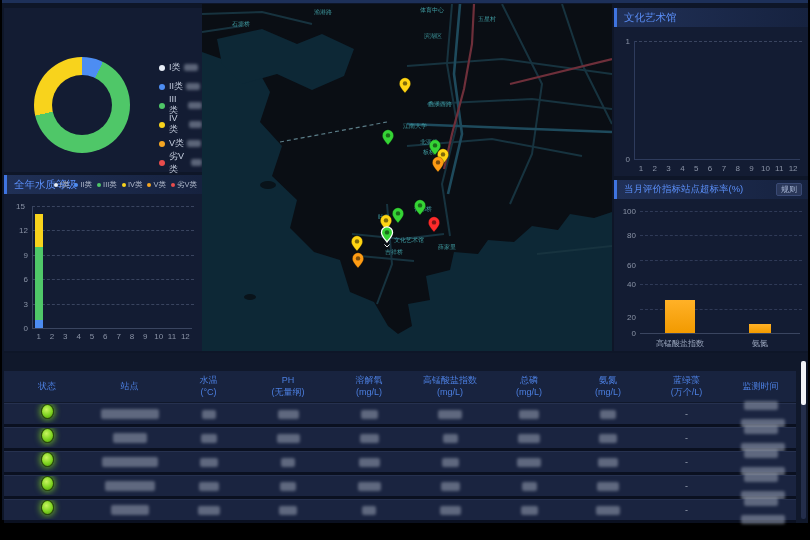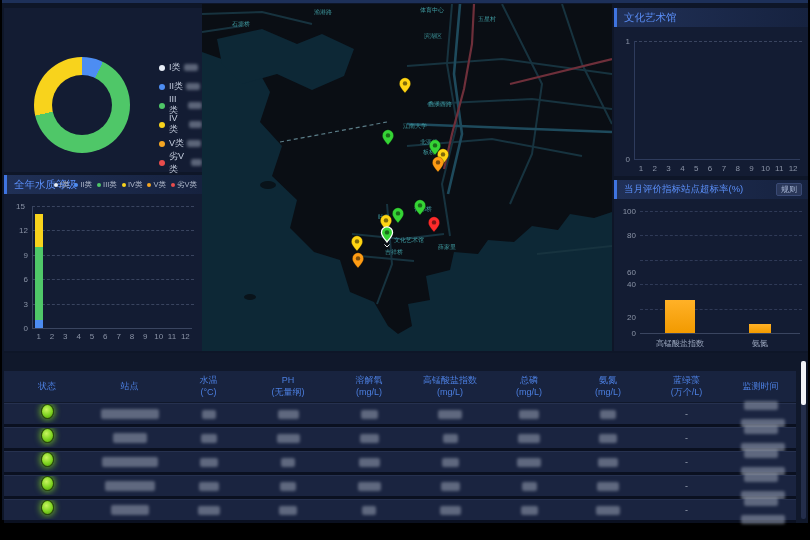--- a/index.html
+++ b/index.html
@@ -279,21 +279,21 @@
     <div class="phead">
       <span style="font-size:9.5px;">当月评价指标站点超标率(%)</span>
       <span class="chip">规则</span>
     </div>
     <div id="rate-plot" style="position:absolute;left:0;top:19px;right:0;bottom:0;">
         <div class="axis-lab" style="left: 4px; top: 130px; width: 18px; text-align: right;">0</div>
         <div class="axis-lab" style="left: 4px; top: 105.6px; width: 18px; text-align: right; margin-top: 8px;">20</div>
         <div class="gline" style="left: 26px; right: 6px; top: 109.6px; border-top-color: rgb(47, 58, 87);"></div>
         <div class="axis-lab" style="left: 4px; top: 81.2px; width: 18px; text-align: right;">40</div>
         <div class="gline" style="left: 26px; right: 6px; top: 85.2px; border-top-color: rgb(47, 58, 87);"></div>
-        <div class="axis-lab" style="left: 4px; top: 69px; width: 18px; text-align: right;">60</div>
+        <div class="axis-lab" style="left: 4px; top: 62px; width: 18px; text-align: right;">60</div>
         <div class="gline" style="left: 26px; right: 6px; top: 60.8px; border-top-color: rgb(47, 58, 87);"></div>
         <div class="axis-lab" style="left: 4px; top: 32.4px; width: 18px; text-align: right;">80</div>
         <div class="gline" style="left: 26px; right: 6px; top: 36.4px; border-top-color: rgb(47, 58, 87);"></div>
         <div class="axis-lab" style="left: 4px; top: 8px; width: 18px; text-align: right;">100</div>
         <div class="gline" style="left: 26px; right: 6px; top: 12px; border-top-color: rgb(47, 58, 87);"></div>
         <div class="axline" style="left: 26px; top: 134px; width: 160px; height: 1px;"></div>
         <div class="bar" style="left: 51px; top: 101.06px; width: 30px; height: 32.94px; background: linear-gradient(rgb(255, 177, 39), rgb(242, 154, 0));"></div>
         <div class="axis-lab" style="left: 22px; top: 139px; width: 88px; text-align: center; color: rgb(154, 166, 189);">高锰酸盐指数</div>
         <div class="bar" style="left: 135px; top: 125.46px; width: 22px; height: 8.54px; background: linear-gradient(rgb(255, 177, 39), rgb(242, 154, 0));"></div>
         <div class="axis-lab" style="left: 102px; top: 139px; width: 88px; text-align: center; color: rgb(154, 166, 189);">氨氮</div>

